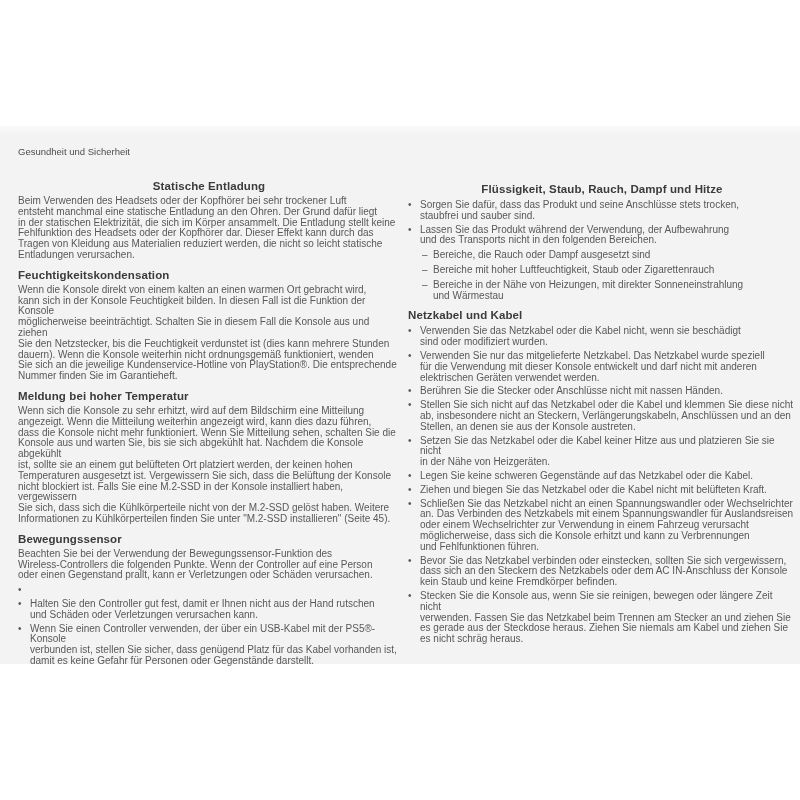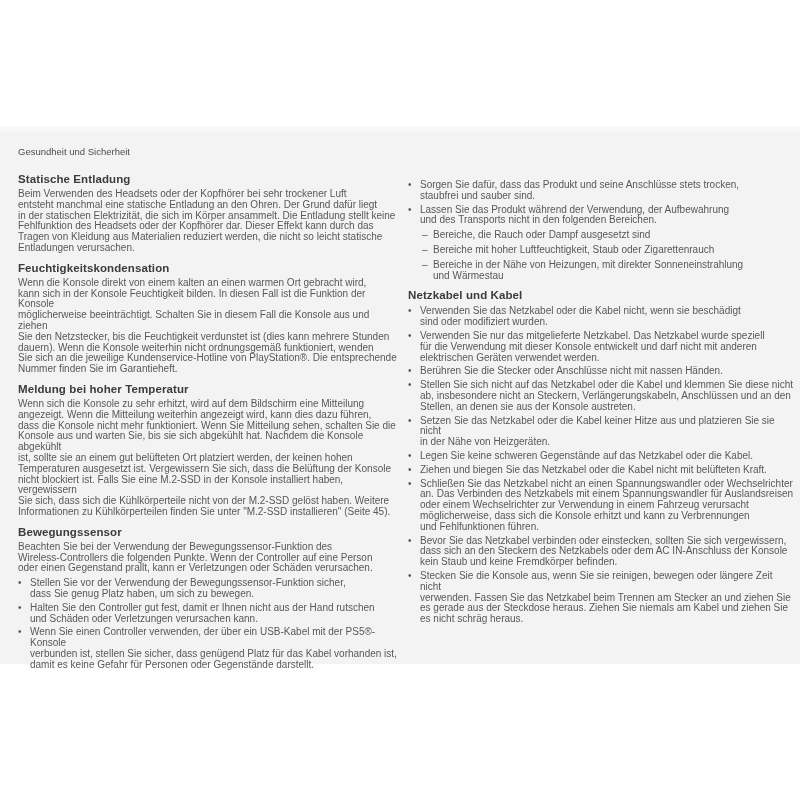--- a/index.html
+++ b/index.html
@@ -8,21 +8,21 @@
   .page { position:relative; width:720px; height:800px; background:#ffffff; }
   .band { position:absolute; left:0; top:126px; width:800px; height:538px;
           background:linear-gradient(#fafafa, #f3f3f3 9px, #f3f3f3); }
   .running-header { position:absolute; left:18px; top:20px;
           font-size:9.5px; line-height:11px; color:#4c4c4e; }
   .col { position:absolute; }
   .col-left  { left:18px;  top:47px; width:382px; }
   .col-right { left:408px; top:50px; width:388px; }
   h3.hd { font-size:11.5px; line-height:13px; font-weight:700; color:#3b3b3d;
           letter-spacing:.1px; margin:8px 0 3px 0; }
-  .sec:first-child h3.hd { margin-top:0; }
+  .sec:first-child h3.hd { margin-top:7px;text-align:center; }
   .body, .t, .m { font-size:10px; line-height:10.8px; color:#58585a; }
   .body, .t { white-space:pre-line; }
   .li { display:flex; margin-top:3px; }
   .li .m { flex:0 0 12px; }
   .li.sub { margin-left:14px; margin-top:4px; }
   .li.sub .m { flex:0 0 11px; }
   .li.first { margin-top:4px; }
 </style>
 </head>
 <body>
@@ -68,42 +68,41 @@
 Informationen zu Kühlkörperteilen finden Sie unter "M.2-SSD installieren" (Seite 45).</p>
       </div>
 
       <div class="sec">
         <h3 class="hd">Bewegungssensor</h3>
         <p class="body">Beachten Sie bei der Verwendung der Bewegungssensor-Funktion des
 Wireless-Controllers die folgenden Punkte. Wenn der Controller auf eine Person
 oder einen Gegenstand prallt, kann er Verletzungen oder Schäden verursachen.</p>
         <div class="li first">
           <span class="m">•</span>
-          <span class="t">Stellen Sie vor der Verwendung der Bewegungssensor-Funktion sicher,
-dass Sie genug Platz haben, um sich zu bewegen.</span>
         </div>
         <div class="li">
           <span class="m">•</span>
           <span class="t">Halten Sie den Controller gut fest, damit er Ihnen nicht aus der Hand rutschen
 und Schäden oder Verletzungen verursachen kann.</span>
         </div>
         <div class="li">
           <span class="m">•</span>
           <span class="t">Wenn Sie einen Controller verwenden, der über ein USB-Kabel mit der PS5®-Konsole
 verbunden ist, stellen Sie sicher, dass genügend Platz für das Kabel vorhanden ist,
 damit es keine Gefahr für Personen oder Gegenstände darstellt.</span>
         </div>
       </div>
 
 
     </div>
 
     <div class="col col-right">
 
       <div class="sec">
+        <h3 class="hd">Flüssigkeit, Staub, Rauch, Dampf und Hitze</h3>
         <div class="li first">
           <span class="m">•</span>
           <span class="t">Sorgen Sie dafür, dass das Produkt und seine Anschlüsse stets trocken,
 staubfrei und sauber sind.</span>
         </div>
         <div class="li">
           <span class="m">•</span>
           <span class="t">Lassen Sie das Produkt während der Verwendung, der Aufbewahrung
 und des Transports nicht in den folgenden Bereichen.</span>
         </div>

